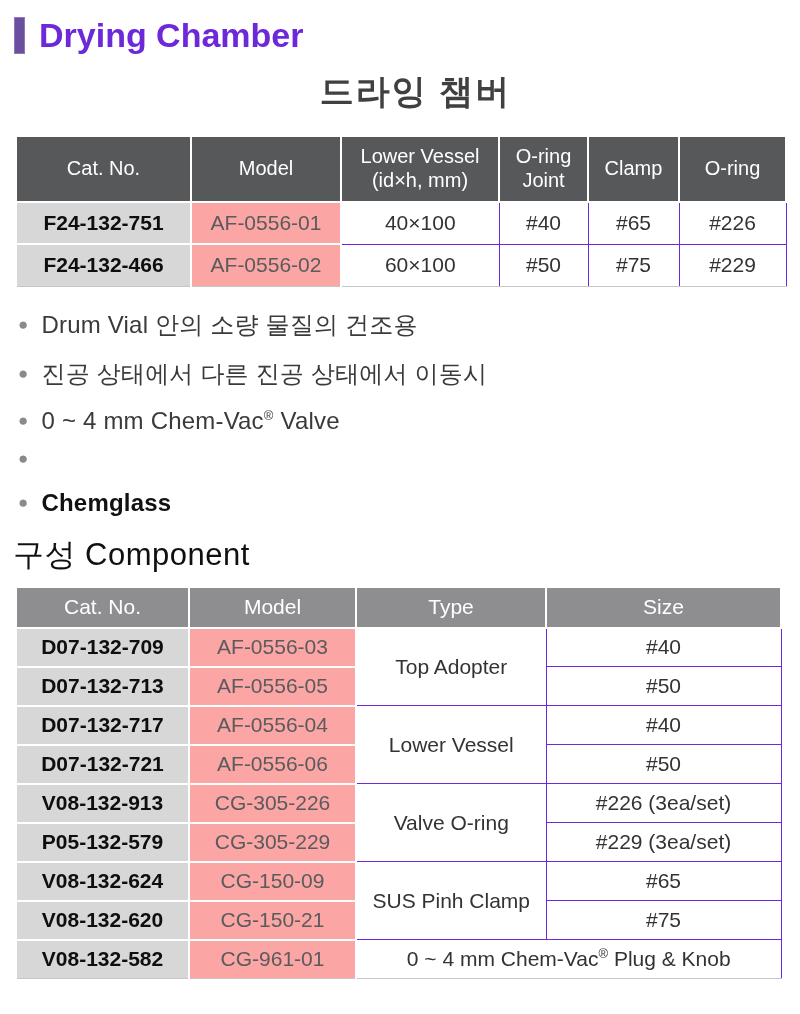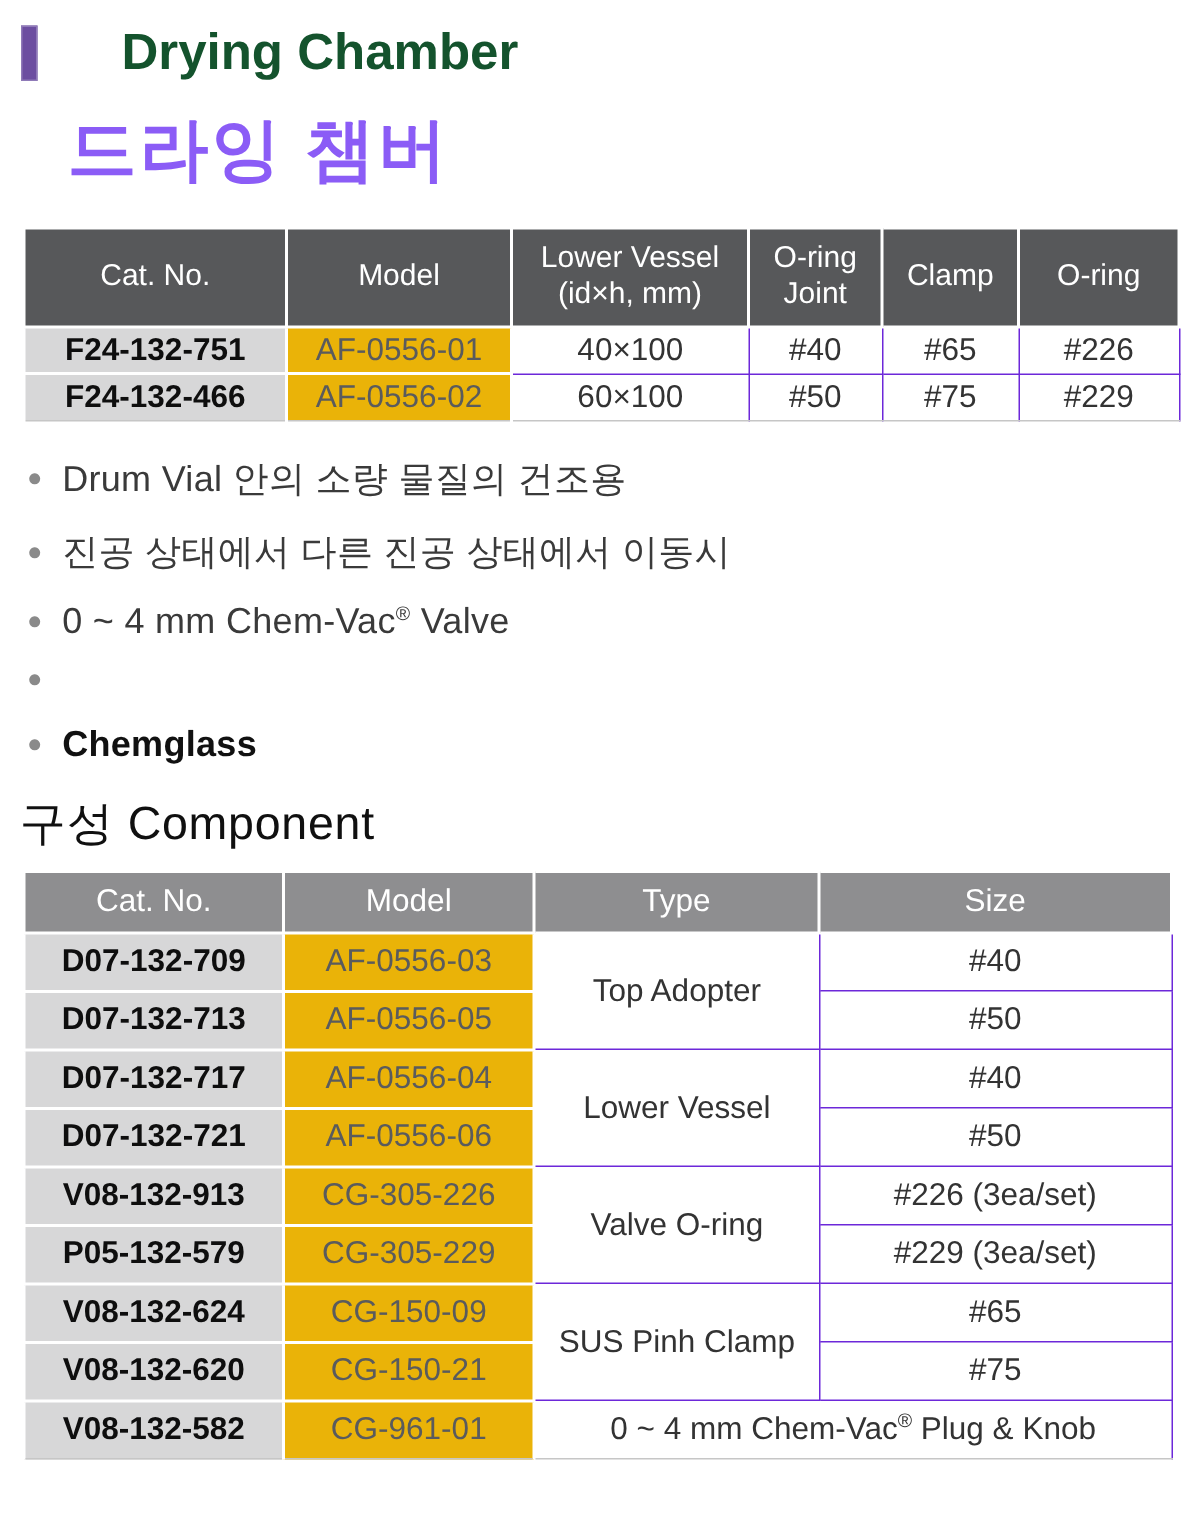--- a/index.html
+++ b/index.html
@@ -9,48 +9,48 @@
     height: 1014px;
     font-family: "Liberation Sans", "DejaVu Sans", sans-serif;
     color: #2b2b2b;
     overflow: hidden;
   }
   .page { padding: 16px 14px 0 12px; }
 
   
   .title-row { display: flex; align-items: center; gap: 14px; margin-left: 2px; }
   .accent-bar { width: 11px; height: 37px; background: #6c4ea0; border: 1px solid #8f7ab8; }
-  .title-en { font-size: 34px; font-weight: 700; color: #14532d; letter-spacing: 0px; margin-left: 42px; }
-  .title-ko { font-size: 46px; font-weight: 700; color: #8b5cf6; margin: 14px 0 0 33px; letter-spacing: 2px; }
+  .title-en { font-size: 34px; font-weight: 700; color: #6d28d9; letter-spacing: 0px; }
+  .title-ko { font-size: 34px; font-weight: 700; color: #404040; margin: 14px 0 0 33px; letter-spacing: 2px; text-align: center; }
 
   
   table { border-collapse: collapse; table-layout: fixed; margin-left: 3px; }
   th, td { text-align: center; vertical-align: middle; padding: 2px 4px; }
   th {
     color: #ffffff; font-weight: 400; font-size: 20px; line-height: 1.18;
     border: 2px solid #ffffff;
   }
   td.cat {
     background: #d7d7d8; color: #0e0e0e; font-weight: 700; font-size: 21px;
     border: 2px solid #ffffff;
   }
   td.model {
-    background: #eab308; color: #5a5b5d; font-size: 21px;
+    background: #fca5a5; color: #5a5b5d; font-size: 21px;
     border: 2px solid #ffffff;
   }
   td.plain {
     background: #ffffff; color: #333333; font-size: 21px;
     border: 1px solid #6d28d9;
   }
   tr:last-child td { border-bottom: 1px solid #c6c6c6; }
 
   
   .spec-table { width: 770px; margin-top: 20px; }
   .spec-table th { background: #57585a; height: 66px; }
-  .spec-table td { height: 31px; }
+  .spec-table td { height: 42px; }
 
   
   .bullets { list-style: none; margin: 22px 0 0 6px; }
   .bullets li {
     display: flex; align-items: baseline; gap: 13px;
     font-size: 24px; color: #3a3a3a; margin-bottom: 17px; letter-spacing: 0.2px;
   }
   .bullets li .dot { color: #8a8a8a; font-size: 17px; transform: translateY(-3px); }
   .bullets li.bold { font-weight: 700; color: #111111; }
   sup.reg { font-size: 13px; vertical-align: super; line-height: 0; }

